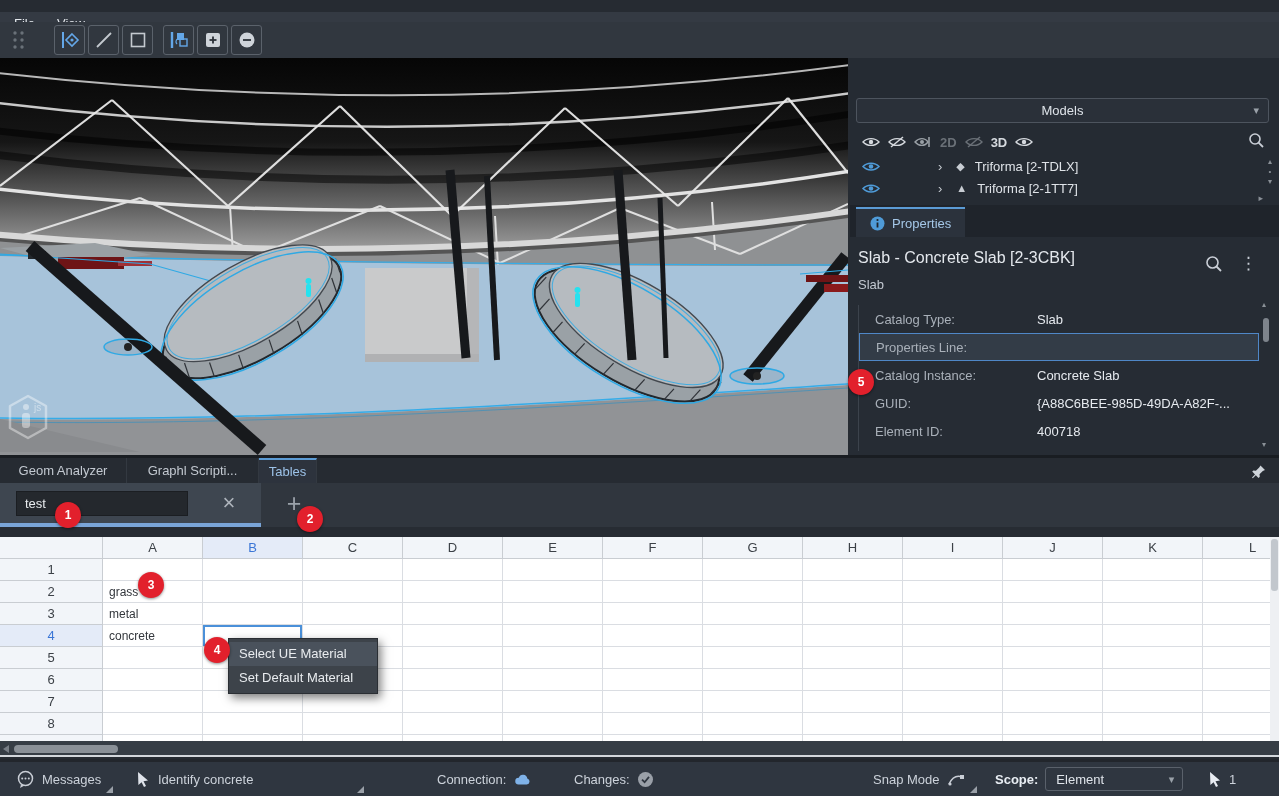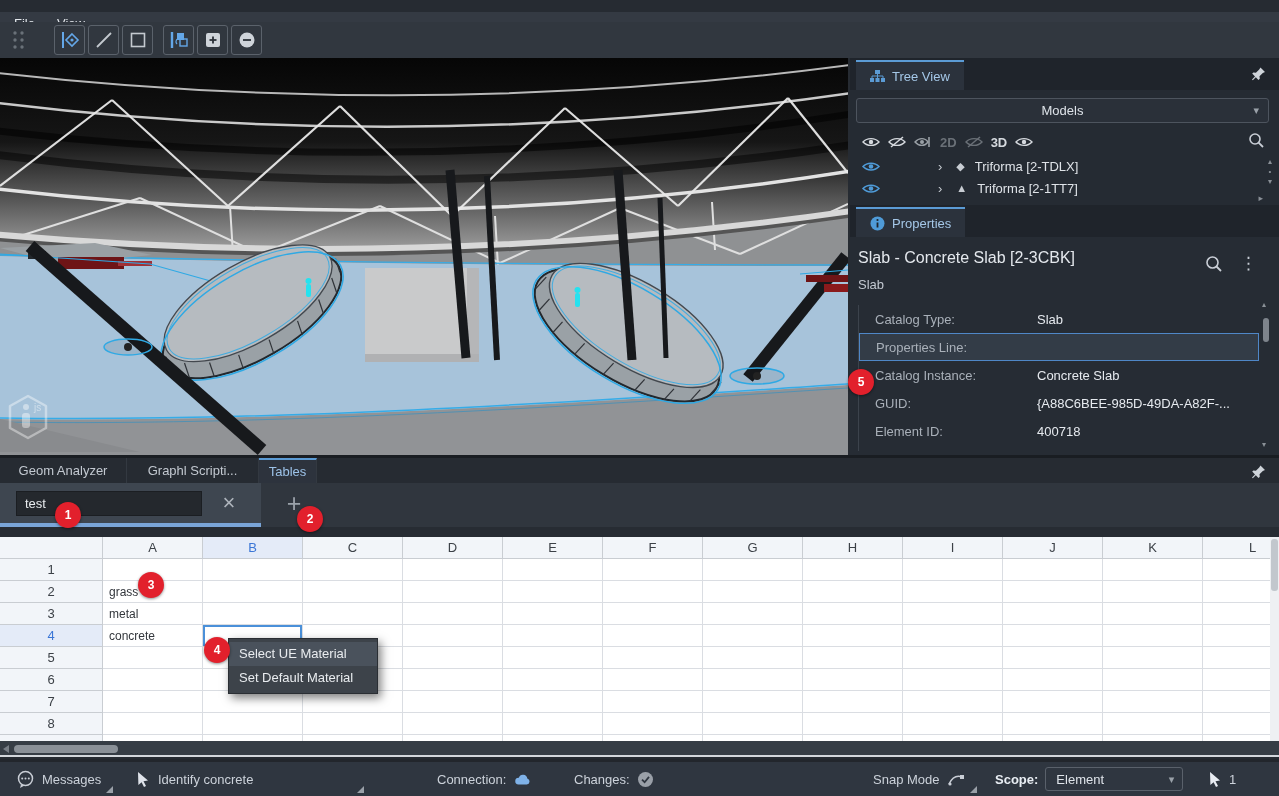--- a/index.html
+++ b/index.html
@@ -67,21 +67,21 @@
     border-top:3px solid #191d22; display:flex; }
   .btab { height:100%; display:flex; align-items:center; justify-content:center;
     color:#c3c9d1; font-size:13px; border-right:1px solid #333941; background:#262b32; }
   .btab.active { background:#2d333d; border-top:2px solid #5b9bd5; color:#9cc2e8; }
   .panel-tabs .pin { top:6px; }
 
   
   .sheet-bar { position:absolute; left:0; top:483px; width:1279px; height:44px; background:#30363e; }
   .sheet-tab { position:absolute; left:0; top:0; width:261px; height:44px; background:#3e4650; }
   .sheet-tab .blue-underline { position:absolute; left:0; bottom:0; width:261px; height:4px; background:#7aa5d8; }
-  .sheet-name-input { position:absolute; left:16px; top:8px; width:186px; height:25px; background:#24282d;
+  .sheet-name-input { position:absolute; left:16px; top:8px; width:172px; height:25px; background:#24282d;
     border:1px solid #1b1e22; color:#e8ebee; font-size:13px; padding:0 8px; font-family:"Liberation Sans",sans-serif; }
   .sheet-close { position:absolute; left:216px; top:6px; width:26px; height:28px; color:#aeb4bc;
     font-size:22px; display:flex; align-items:center; justify-content:center; }
   .add-table { position:absolute; left:280px; top:4px; width:28px; height:32px; color:#9aa1a9;
     font-size:25px; display:flex; align-items:center; justify-content:center; }
   .pre-grid { position:absolute; left:0; top:527px; width:1279px; height:10px; background:#272c33; }
 
   
   .spreadsheet { position:absolute; left:0; top:537px; width:1279px; height:204px; background:#fff; overflow:hidden; }
   .grid { display:grid; grid-auto-rows:22px; width:1303px; }
@@ -318,39 +318,20 @@
       <circle cx="20" cy="13" r="3" fill="rgba(255,255,255,0.42)"></circle>
       <rect x="16" y="19" width="8" height="15" rx="3" fill="rgba(255,255,255,0.42)"></rect>
       <text x="28" y="17" font-size="10" fill="rgba(255,255,255,0.45)" font-family="Liberation Sans, sans-serif">js</text>
     </g>
   </svg>
 </div>
 
 <div class="right-panel">
 
   <div class="tree-section">
-    <div class="tabbar">
-      <div class="panel-tab">
-        <svg width="15" height="14">
-            <g fill="#5b9bd5">
-          <rect x="5" y="1" width="5" height="4"></rect>
-              <rect x="0" y="9" width="4" height="4"></rect>
-          <rect x="5.5" y="9" width="4" height="4"></rect>
-              <rect x="11" y="9" width="4" height="4"></rect>
-            </g>
-          <path d="M7.5 5 v2 M2 9 V7 h11 v2 M7.5 7v2" stroke="#5b9bd5" stroke-width="1" fill="none"></path>
-          </svg>
-        <span>Tree View</span>
-      </div>
-      <span class="pin">
-        <svg width="16" height="16">
-            <path d="M9.5 1.5 L14 6 L11.8 7 L8.5 10.3 L8.8 12.8 L7.5 14 L4.8 11.2 L1.8 14.2 L1 13.4 L4 10.4 L1.2 7.6 L2.4 6.4 L4.9 6.7 L8.2 3.4 Z" fill="#cfd4da"></path>
-          </svg>
-      </span>
-    </div>
     <div class="models-select">
       <span>Models</span>
       <span class="chev">▾</span>
     </div>
     <div class="vis-row">
       <svg width="18" height="14">
         <path d="M1 7 C5 2.5 13 2.5 17 7 C13 11.5 5 11.5 1 7 Z" fill="none" stroke="#d5d9de" stroke-width="1.4"></path>
         <circle cx="9" cy="7" r="2.2" fill="#d5d9de"></circle>
         </svg>
       <svg width="18" height="14">

